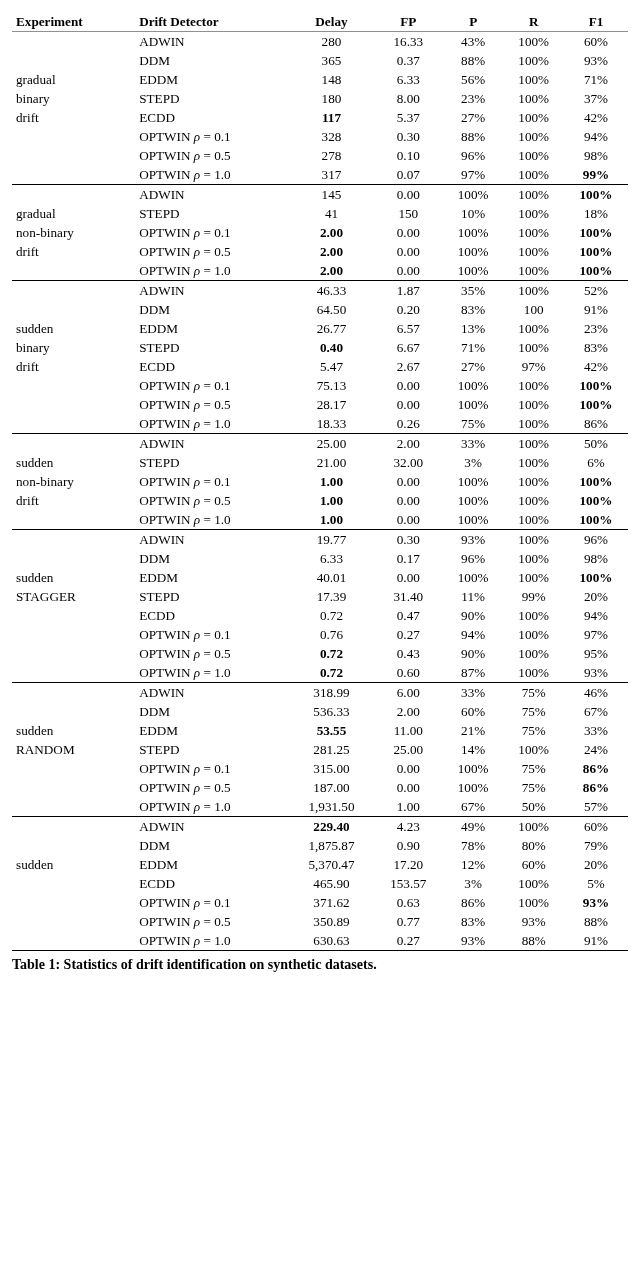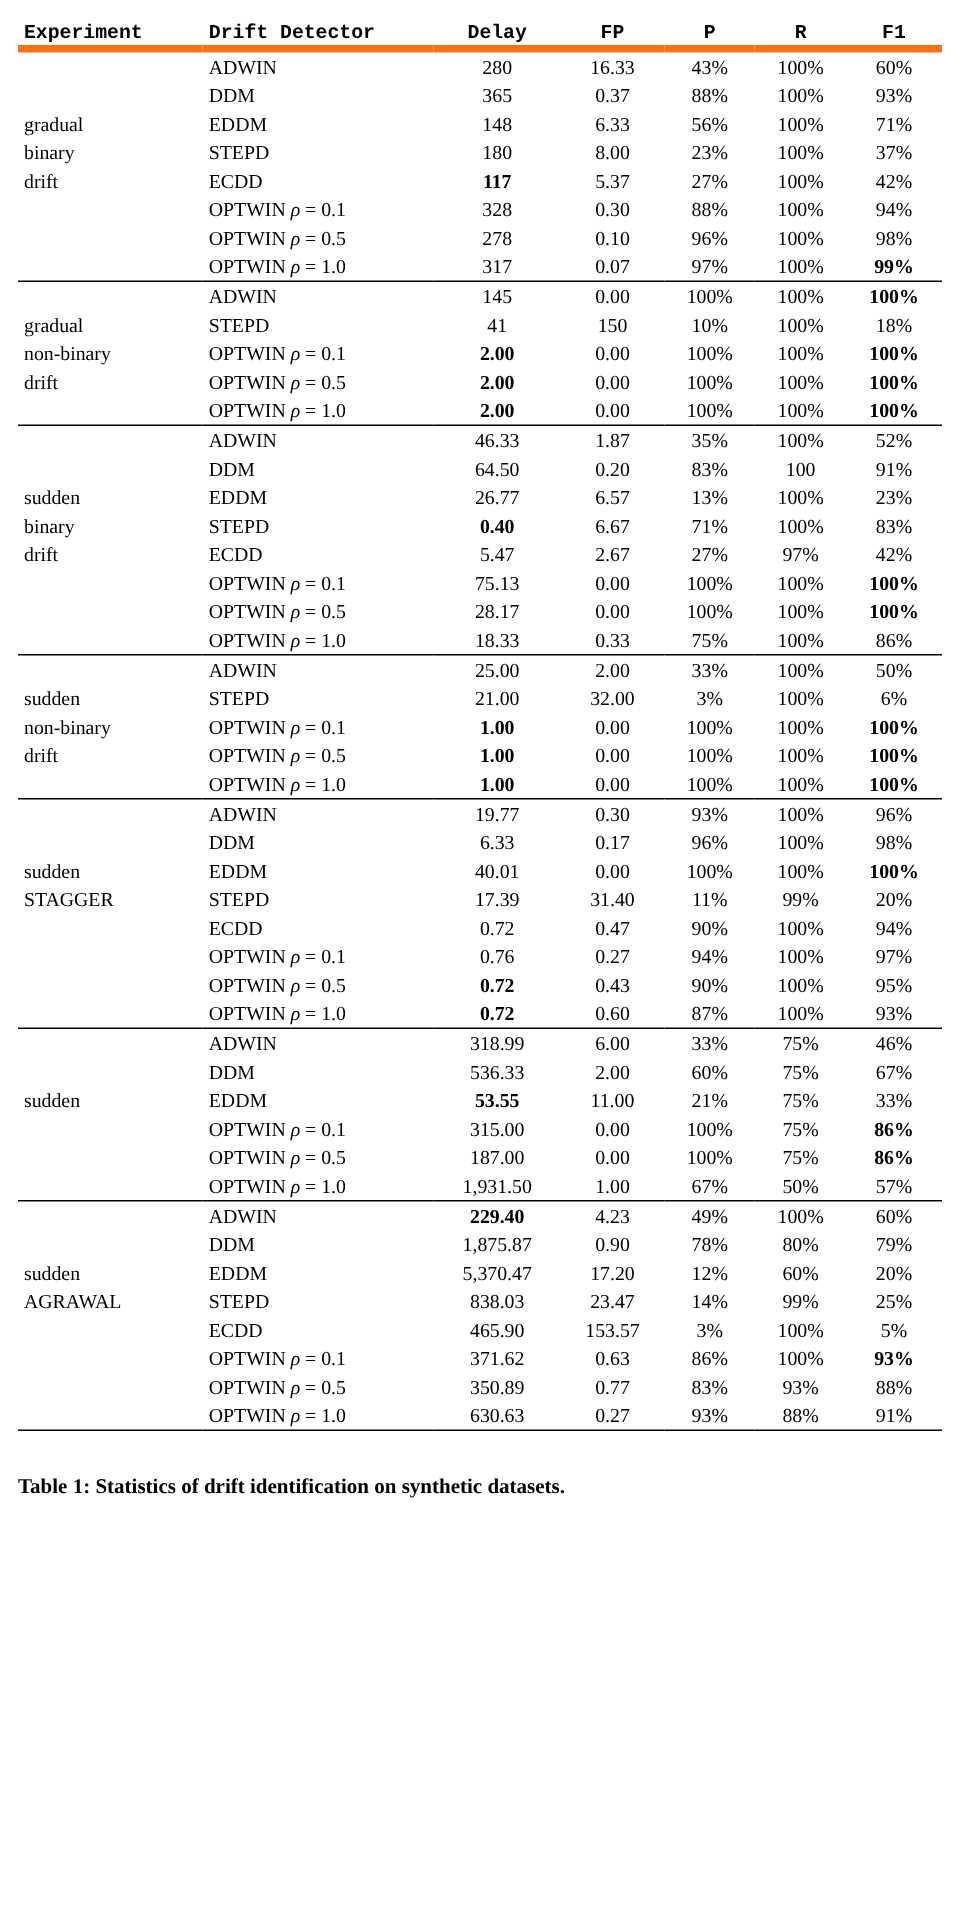--- a/index.html
+++ b/index.html
@@ -17,22 +17,21 @@
       width: 100%;
       table-layout: auto;
     }
     th, td {
       padding: 1.5px 4px;
       text-align: left;
       white-space: nowrap;
     }
     th {
       font-weight: bold;
-      border-bottom: 5px solid #f97316;
-      font-family: Liberation Mono, monospace;
+      border-bottom: 1px solid #f97316;
     }
     th.num, td.num {
       text-align: center;
     }
     .col-exp {
       width: 20%;
     }
     .col-det {
       width: 25%;
     }
@@ -43,21 +42,20 @@
       border-bottom: 1px solid #000;
     }
     .bold {
       font-weight: bold;
     }
     .caption {
       font-weight: bold;
       font-size: 14px;
       padding-top: 6px;
       text-align: justify;
-      margin-top: 24px;
     }
     .math-rho {
       font-style: italic;
     }
   </style>
 </head>
 <body>
 
 <table>
   <thead>
@@ -249,21 +247,21 @@
         <td class="num">28.17</td>
         <td class="num">0.00</td>
         <td class="num">100%</td>
         <td class="num">100%</td>
         <td class="num bold">100%</td>
       </tr>
       <tr class="group-sep">
         <td></td>
         <td>OPTWIN <span class="math-rho">ρ</span> = 1.0</td>
         <td class="num">18.33</td>
-        <td class="num">0.33</td>
+        <td class="num">0.26</td>
         <td class="num">75%</td>
         <td class="num">100%</td>
         <td class="num">86%</td>
       </tr>
       <tr>
         <td></td>
         <td>ADWIN</td>
         <td class="num">25.00</td>
         <td class="num">2.00</td>
         <td class="num">33%</td>
@@ -399,20 +397,29 @@
       <tr>
         <td>sudden</td>
         <td>EDDM</td>
         <td class="num bold">53.55</td>
         <td class="num">11.00</td>
         <td class="num">21%</td>
         <td class="num">75%</td>
         <td class="num">33%</td>
       </tr>
       <tr>
+        <td>RANDOM</td>
+        <td>STEPD</td>
+        <td class="num">281.25</td>
+        <td class="num">25.00</td>
+        <td class="num">14%</td>
+        <td class="num">100%</td>
+        <td class="num">24%</td>
+      </tr>
+      <tr>
         <td></td>
         <td>OPTWIN <span class="math-rho">ρ</span> = 0.1</td>
         <td class="num">315.00</td>
         <td class="num">0.00</td>
         <td class="num">100%</td>
         <td class="num">75%</td>
         <td class="num bold">86%</td>
       </tr>
       <tr>
         <td></td>
@@ -453,29 +460,20 @@
       <tr>
         <td>sudden</td>
         <td>EDDM</td>
         <td class="num">5,370.47</td>
         <td class="num">17.20</td>
         <td class="num">12%</td>
         <td class="num">60%</td>
         <td class="num">20%</td>
       </tr>
       <tr>
-        <td>AGRAWAL</td>
-        <td>STEPD</td>
-        <td class="num">838.03</td>
-        <td class="num">23.47</td>
-        <td class="num">14%</td>
-        <td class="num">99%</td>
-        <td class="num">25%</td>
-      </tr>
-      <tr>
         <td></td>
         <td>ECDD</td>
         <td class="num">465.90</td>
         <td class="num">153.57</td>
         <td class="num">3%</td>
         <td class="num">100%</td>
         <td class="num">5%</td>
       </tr>
       <tr>
         <td></td>

